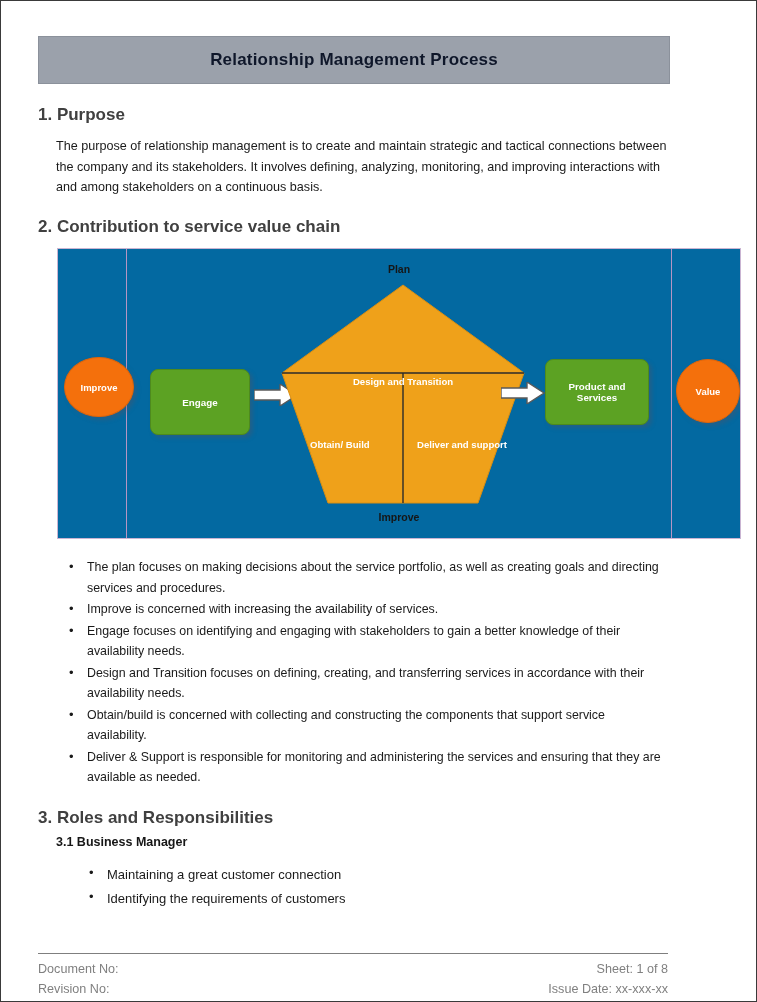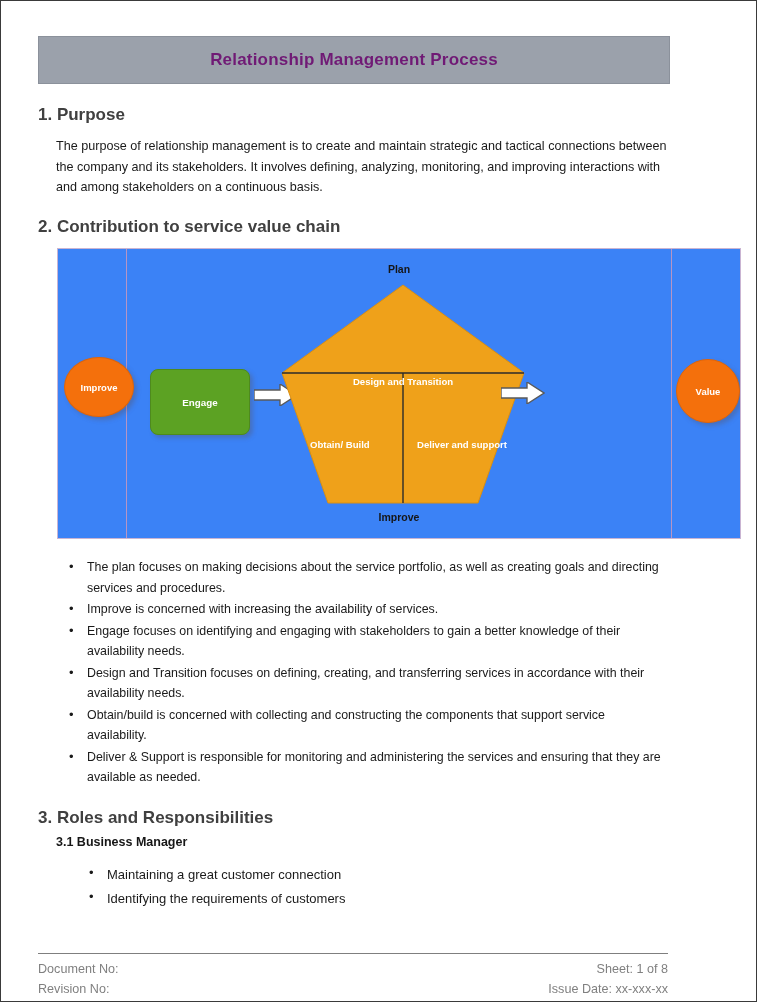--- a/index.html
+++ b/index.html
@@ -27,21 +27,21 @@
     top: 35px;
     width: 630px;
     height: 46px;
     background: #9ba1ab;
     border: 1px solid #8b919b;
     display: flex;
     align-items: center;
     justify-content: center;
   }
   .title-banner .title-text {
-    color: #701a75;
+    color: #0f172a;
     font-size: 17px;
     font-weight: bold;
     letter-spacing: 0.2px;
   }
 
   
   .h1 {
     position: absolute;
     left: 37px;
     font-size: 17px;
@@ -93,21 +93,21 @@
   #role-bullets { left: 106px; top: 862px; width: 540px; }
   #role-bullets li { font-size: 13px; line-height: 23px; }
 
   
   .diagram {
     position: absolute;
     left: 56px;
     top: 247px;
     width: 684px;
     height: 291px;
-    background: #3b82f6;
+    background: #0369a1;
     border: 1px solid #c9b4d2;
     box-sizing: border-box;
     overflow: hidden;
   }
   .diagram .vline {
     position: absolute;
     top: 0;
     bottom: 0;
     width: 1px;
     background: #b695c4;
@@ -247,20 +247,21 @@
       </svg>
       <div class="pent-text dt">Design and Transition</div>
       <div class="pent-text ob">Obtain/ Build</div>
       <div class="pent-text ds">Deliver and support</div>
     </div>
 
     <svg class="arrow" style="left:443px; top:133px;" viewBox="0 0 44 22">
       <polygon points="0,6 26,6 26,0 43,11 26,22 26,16 0,16" fill="#FFFFFF" stroke="#5A5A5A" stroke-width="1.4"></polygon>
     </svg>
 
+    <div class="gbox product">Product and  Services</div>
     <div class="circle value">Value</div>
   </div>
 
   <ul class="bullets" id="svc-bullets">
     <li><span class="dot">•</span><span>The plan focuses on making decisions about the service portfolio, as well as creating goals and directing services and procedures.</span></li>
     <li><span class="dot">•</span><span>Improve is concerned with increasing the availability of services.</span></li>
     <li><span class="dot">•</span><span>Engage focuses on identifying and engaging with stakeholders to gain a better knowledge of their availability needs.</span></li>
     <li><span class="dot">•</span><span>Design and Transition focuses on defining, creating, and transferring services in accordance with their availability needs.</span></li>
     <li><span class="dot">•</span><span>Obtain/build is concerned with collecting and constructing the components that support service availability.</span></li>
     <li><span class="dot">•</span><span>Deliver &amp; Support is responsible for monitoring and administering the services and ensuring that they are available as needed.</span></li>

